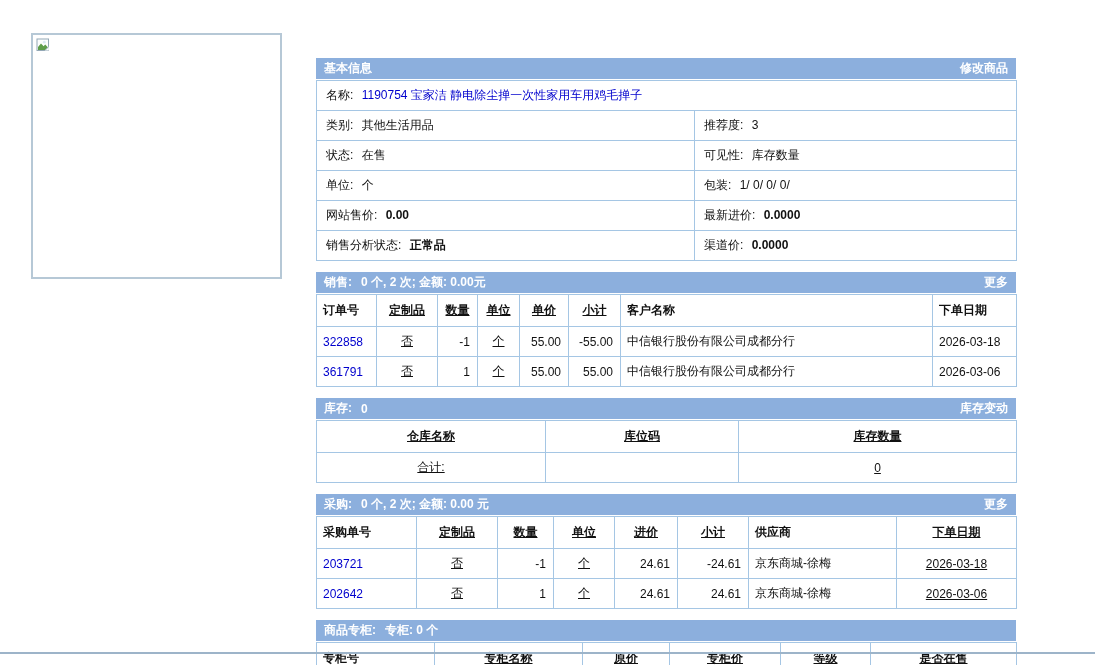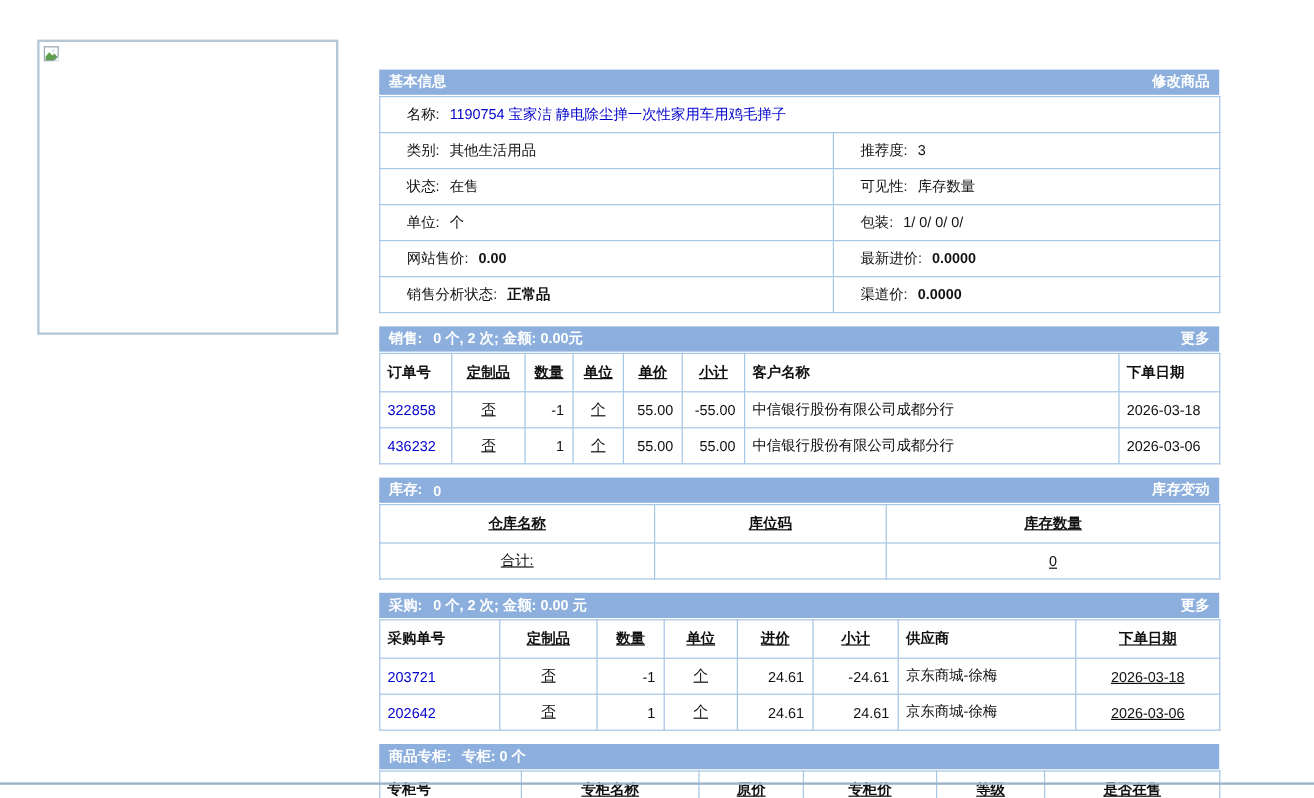--- a/index.html
+++ b/index.html
@@ -55,21 +55,21 @@
   .tbl td, .tbl th {
     border: 1px solid #a5c6e4;
     font-size: 12px;
     font-weight: normal;
     overflow: hidden;
     white-space: nowrap;
     padding: 0;
   }
   .tbl th { font-weight: bold; height: 32px; }
   .tbl td { height: 30px; }
-  .info-tbl td { height: 30px; padding-left: 22px; }
+  .info-tbl td { height: 30px; padding-left: 9px; }
   .lbl { color: #111111; }
   .val { margin-left: 5px; }
   .bold { font-weight: bold; }
   .link { color: #0000cd; text-decoration: none; cursor: pointer; }
 
   .al { text-align: left; padding-left: 6px !important; }
   .ac { text-align: center; text-decoration: underline; }
   .ar { text-align: right; padding-right: 7px !important; }
 
   
@@ -204,21 +204,21 @@
           <td class="al"><a class="link">322858</a></td>
           <td class="ac">否</td>
           <td class="ar">-1</td>
           <td class="ac">个</td>
           <td class="ar">55.00</td>
           <td class="ar">-55.00</td>
           <td class="al">中信银行股份有限公司成都分行</td>
           <td class="al">2026-03-18</td>
         </tr>
         <tr>
-          <td class="al"><a class="link">436232</a></td>
+          <td class="al"><a class="link">361791</a></td>
           <td class="ac">否</td>
           <td class="ar">1</td>
           <td class="ac">个</td>
           <td class="ar">55.00</td>
           <td class="ar">55.00</td>
           <td class="al">中信银行股份有限公司成都分行</td>
           <td class="al">2026-03-06</td>
         </tr>
       </tbody>
         </table>

